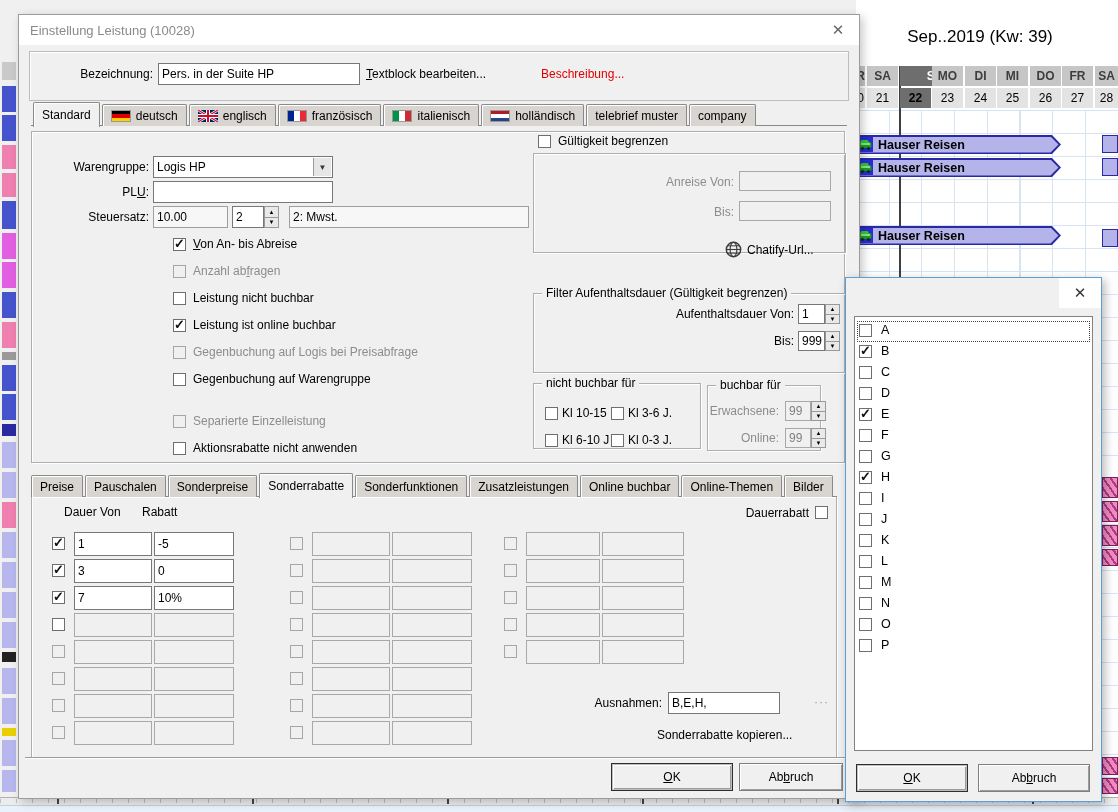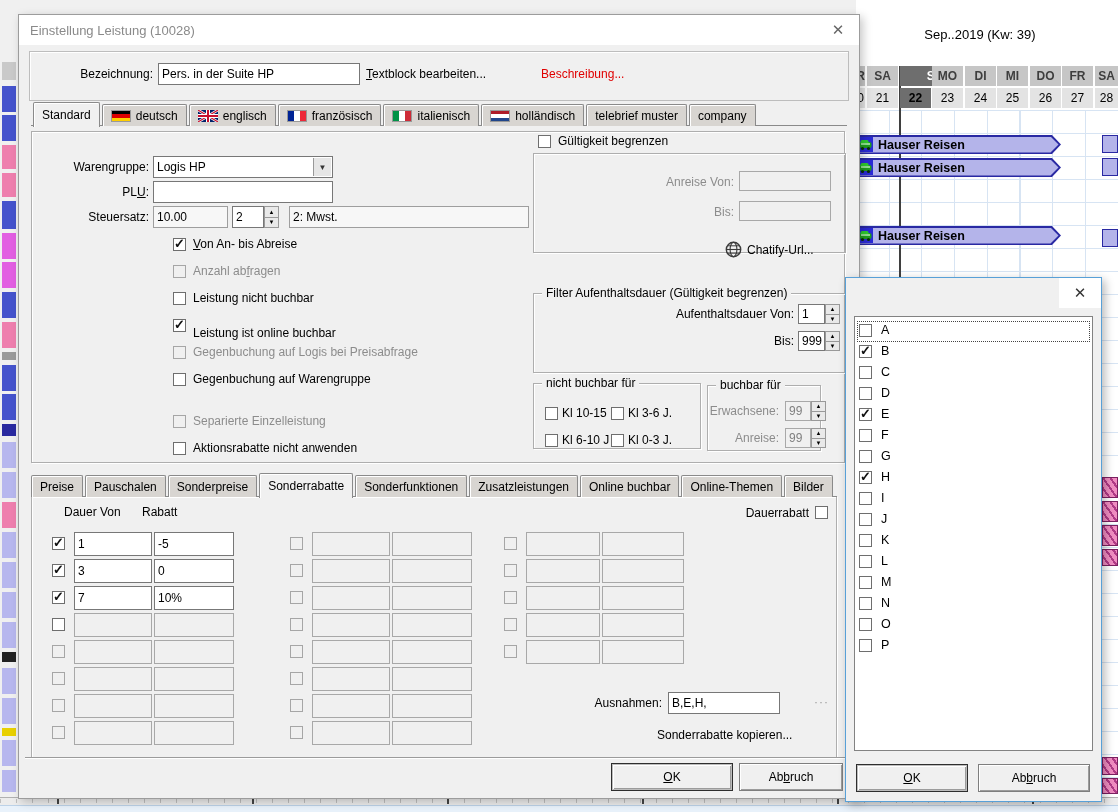--- a/index.html
+++ b/index.html
@@ -72,21 +72,21 @@
     background-image:repeating-linear-gradient(to right,#bfbfbf 0 1px,transparent 1px 16px);background-size:100% 4px;background-repeat:no-repeat;background-position:0 1px}
   .rtick{position:absolute;top:797px;width:2px;height:7px;background:#444;z-index:1}
   #bottomband{position:absolute;left:0;top:805px;width:1118px;height:7px;background:#e9f2fb;border-top:1px solid #bcd2e8;z-index:1}
 </style>
 </head>
 <body>
 
 <div id="screen">
 
   <div id="calendar">
-    <div class="lbl" style="left:24px;top:27px;width:200px;text-align:center;font-size:13px">Sep..2019 (Kw: 39)</div>
+    <div class="lbl" style="left:24px;top:27px;width:200px;text-align:center;font-size:17px">Sep..2019 (Kw: 39)</div>
     <div id="calgrid"></div>
     <div class="abs" style="left:43px;top:66px;width:2px;height:746px;background:#3f3f3f"></div>
     <div id="day-cells">
         <div class="daycell" style="left: 0px; width: 9px;">R</div>
         <div class="datecell" style="left: 0px; width: 9px;">0</div>
         <div class="daycell" style="left: 11px; width: 31px;">SA</div>
         <div class="datecell" style="left: 11px; width: 31px;">21</div>
         <div class="daycell hl" style="left: 44px; width: 31px; padding-left: 20px;">SO</div>
         <div class="datecell hl" style="left: 44px; width: 31px;">22</div>
         <div class="daycell" style="left: 76px; width: 31px;">MO</div>
@@ -267,21 +267,21 @@
     <div class="field flat" style="left:270px;top:191px;width:240px;height:22px">2: Mwst.</div>
 
     <div id="opt-list">
         <span class="cbx checked" style="left: 154px; top: 223px;"></span>
         <div class="lbl" style="left: 174px; top: 222px;"><span class="uline">V</span>on An- bis Abreise</div>
         <span class="cbx disabled" style="left: 154px; top: 250px;"></span>
         <div class="lbl dis" style="left: 174px; top: 249px;">Anzahl ab<span class="uline">f</span>ragen</div>
         <span class="cbx " style="left: 154px; top: 277px;"></span>
         <div class="lbl" style="left: 174px; top: 276px;">Leistung nicht buchbar</div>
         <span class="cbx checked" style="left: 154px; top: 304px;"></span>
-        <div class="lbl" style="left: 174px; top: 311px;">Leistung ist online buchbar</div>
+        <div class="lbl" style="left: 174px; top: 303px;">Leistung ist online buchbar</div>
         <span class="cbx disabled" style="left: 154px; top: 331px;"></span>
         <div class="lbl dis" style="left: 174px; top: 330px;">Gegenbuchung auf Logis bei Preisabfrage</div>
         <span class="cbx " style="left: 154px; top: 358px;"></span>
         <div class="lbl" style="left: 174px; top: 357px;">Gegenbuchung auf Warengruppe</div>
         <span class="cbx disabled" style="left: 154px; top: 400px;"></span>
         <div class="lbl dis" style="left: 174px; top: 399px;">Separierte Einzelleistung</div>
         <span class="cbx " style="left: 154px; top: 427px;"></span>
         <div class="lbl" style="left: 174px; top: 426px;">Aktionsrabatte nicht anwenden</div>
       </div>
 
@@ -331,21 +331,21 @@
 
     <div class="groupbox" style="left:688px;top:370px;width:114px;height:66px">
       <span class="gtitle">buchbar für</span>
     </div>
     <div class="rlbl dis" style="left:688px;top:389px;width:72px">Erwachsene:</div>
     <div class="field disabled" style="left:766px;top:386px;width:26px;height:20px">99</div>
     <span class="spin" style="left:792px;top:386px;height:20px">
         <i class="up"></i>
         <i class="dn"></i>
       </span>
-    <div class="rlbl dis" style="left:688px;top:416px;width:72px">Anreise:</div>
+    <div class="rlbl dis" style="left:688px;top:416px;width:72px">Online:</div>
     <div class="field disabled" style="left:766px;top:413px;width:26px;height:20px">99</div>
     <span class="spin" style="left:792px;top:413px;height:20px">
         <i class="up"></i>
         <i class="dn"></i>
       </span>
 
     <div class="tabline" style="left:12px;top:481px;width:806px"></div>
     <div class="tabrow" style="left:12px;top:458px;height:24px">
       <div class="tab">
           <span>Preise</span>

